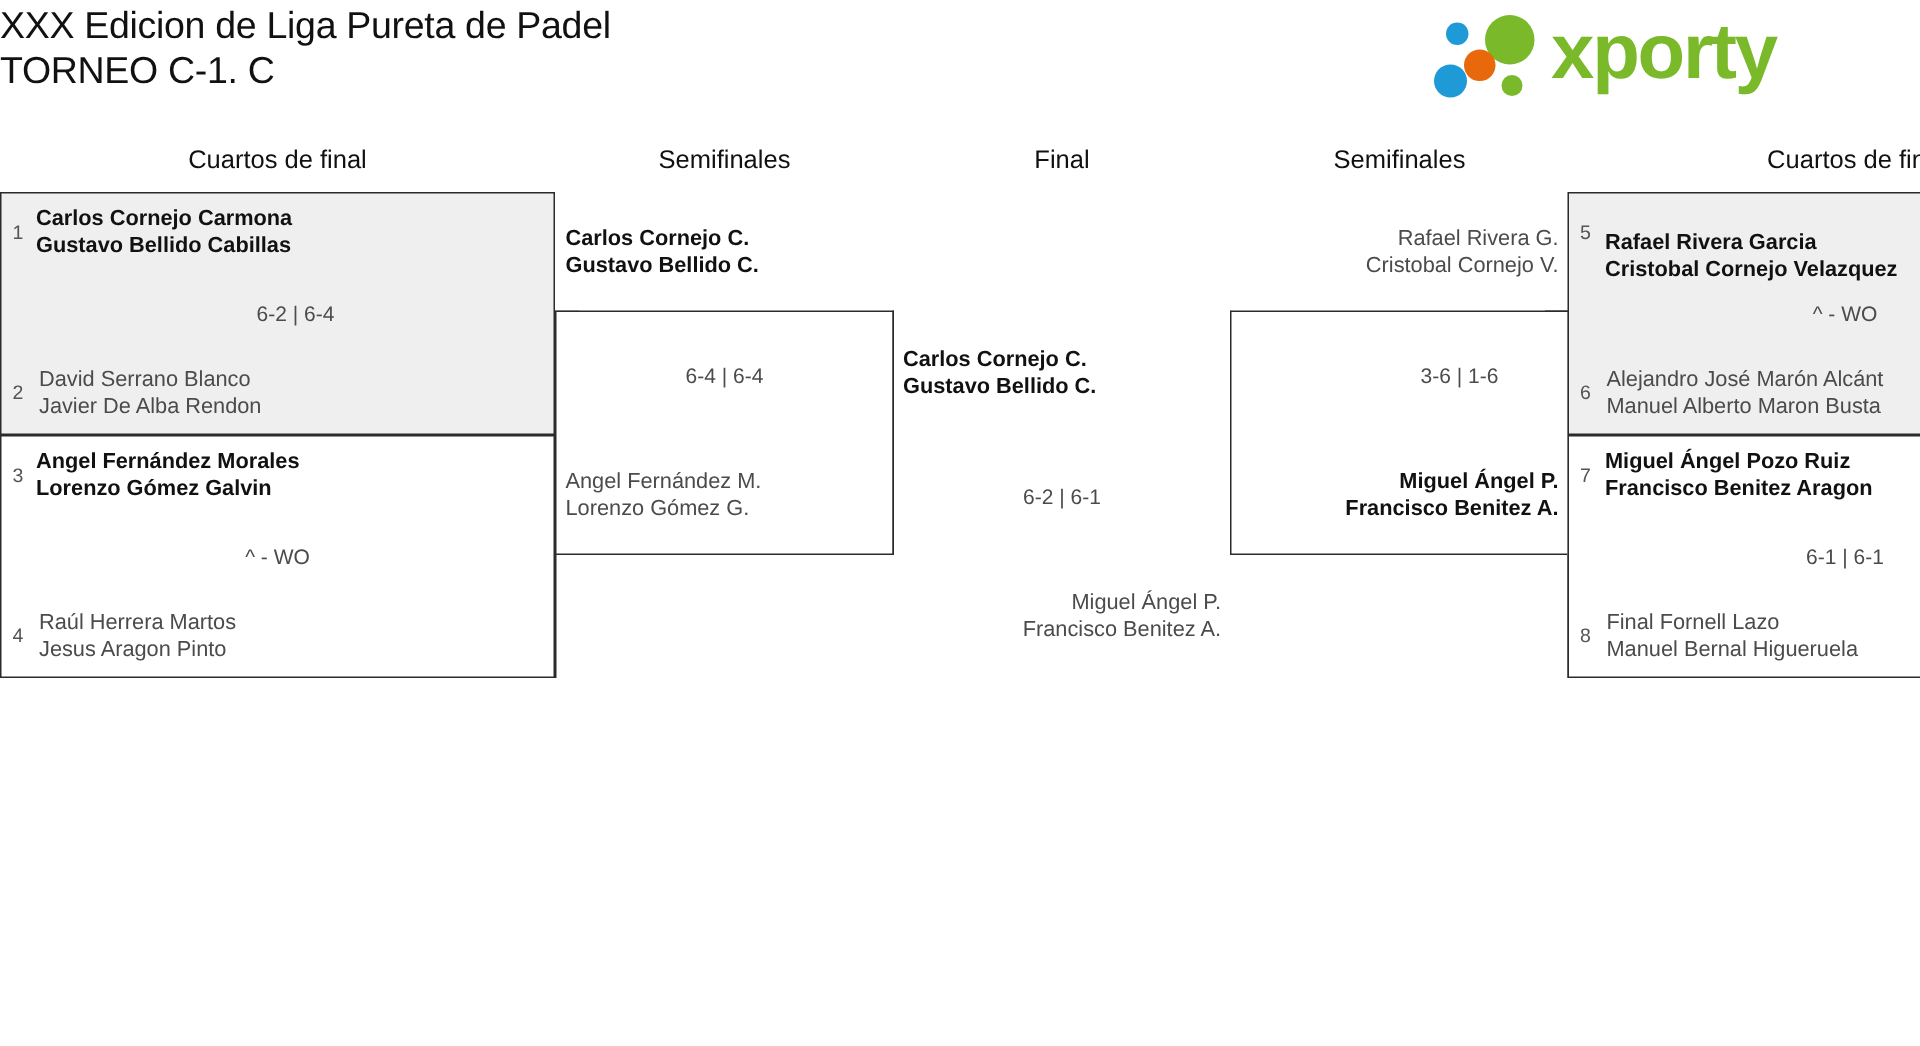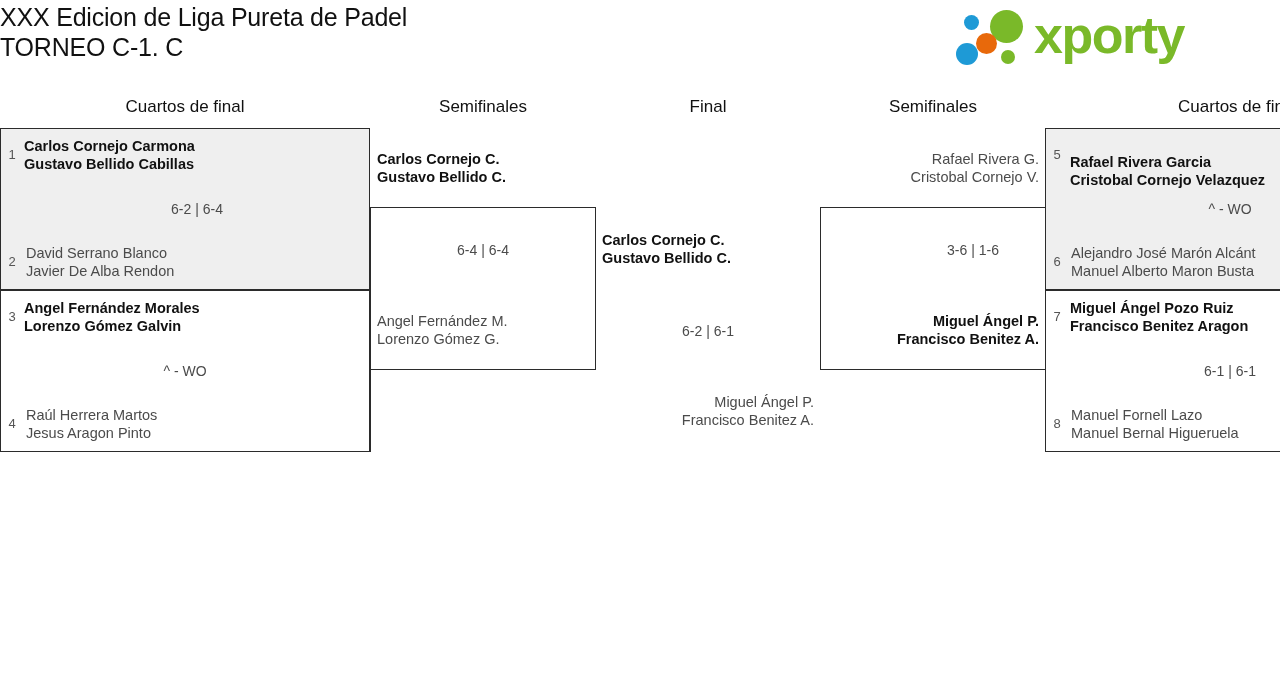--- a/index.html
+++ b/index.html
@@ -232,20 +232,20 @@
 
   <div class="box" style="left:1045px; top:290px; width:370px; height:162px;"></div>
   <div class="seed" style="left:1049px; top:309px;">7</div>
   <div class="team winner" style="left:1070px; top:299px;">
     <span class="ln">Miguel Ángel Pozo Ruiz</span>
     <span class="ln">Francisco Benitez Aragon</span>
   </div>
   <div class="score" style="left:1045px; top:362px; width:370px; text-align:center;">6-1 | 6-1</div>
   <div class="seed" style="left:1049px; top:416px;">8</div>
   <div class="team" style="left:1071px; top:406px;">
-    <span class="ln">Manuel Fornell Lazo</span>
+    <span class="ln">Final Fornell Lazo</span>
     <span class="ln">Manuel Bernal Higueruela</span>
   </div>
 
   <div class="conn h" style="left:1030px; top:207px; width:16px;"></div>
   <div class="conn v" style="left:1045px; top:370px; width:1px; height:82px;"></div>
 
 </div>
 
 </body></html>

